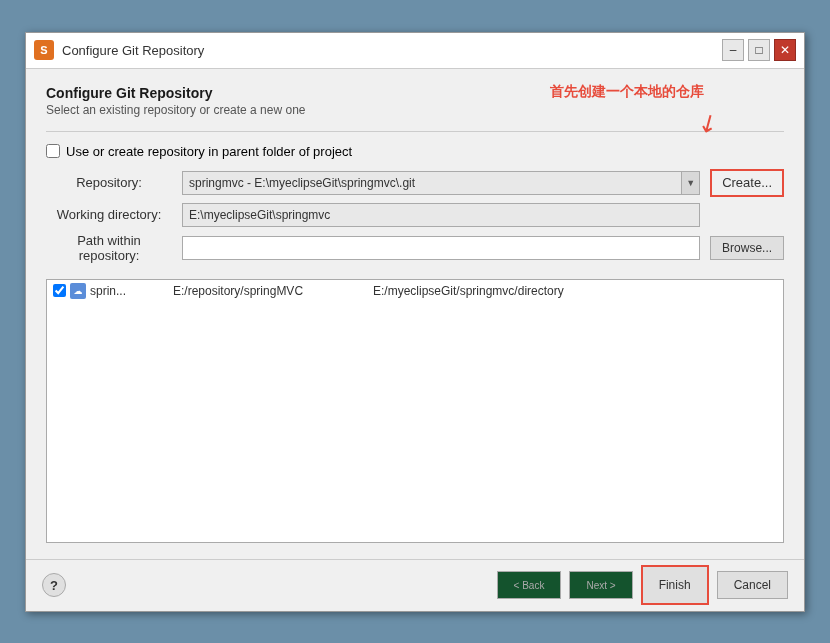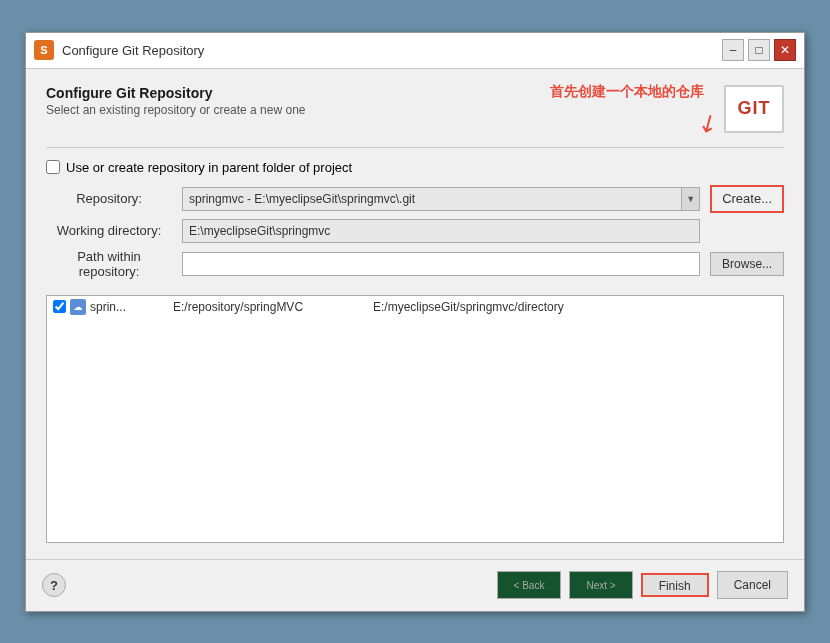--- a/index.html
+++ b/index.html
@@ -306,21 +306,21 @@
       color: #333;
     }
     .nav-btn.disabled {
       color: #aaa;
       cursor: default;
     }
     .finish-btn {
       border: 2px solid #e74c3c;
       background: #e0e0e0;
       padding: 4px 16px;
-      height: 24px;
+      height: 40px;
       cursor: pointer;
       font-size: 12px;
       color: #333;
       font-weight: normal;
     }
     .cancel-btn {
       border: 1px solid #aaa;
       background: #e0e0e0;
       padding: 4px 16px;
       height: 28px;
@@ -351,23 +351,20 @@
       <button class="title-btn close">✕</button>
     </div>
   </div>
 
   <div class="content">
 
     <div class="section-header">
       <div class="section-title-block">
         <div class="section-title">Configure Git Repository</div>
         <div class="section-subtitle">Select an existing repository or create a new one</div>
-      </div>
-      <div class="git-logo">
-        <span>GIT</span>
       </div>
     </div>
 
     <div class="chinese-annotation">首先创建一个本地的仓库</div>
     <div class="arrow-annotation">↙</div>
 
     <div class="divider"></div>
 
     <div class="checkbox-row">
       <input type="checkbox" class="row-checkbox" style="">

